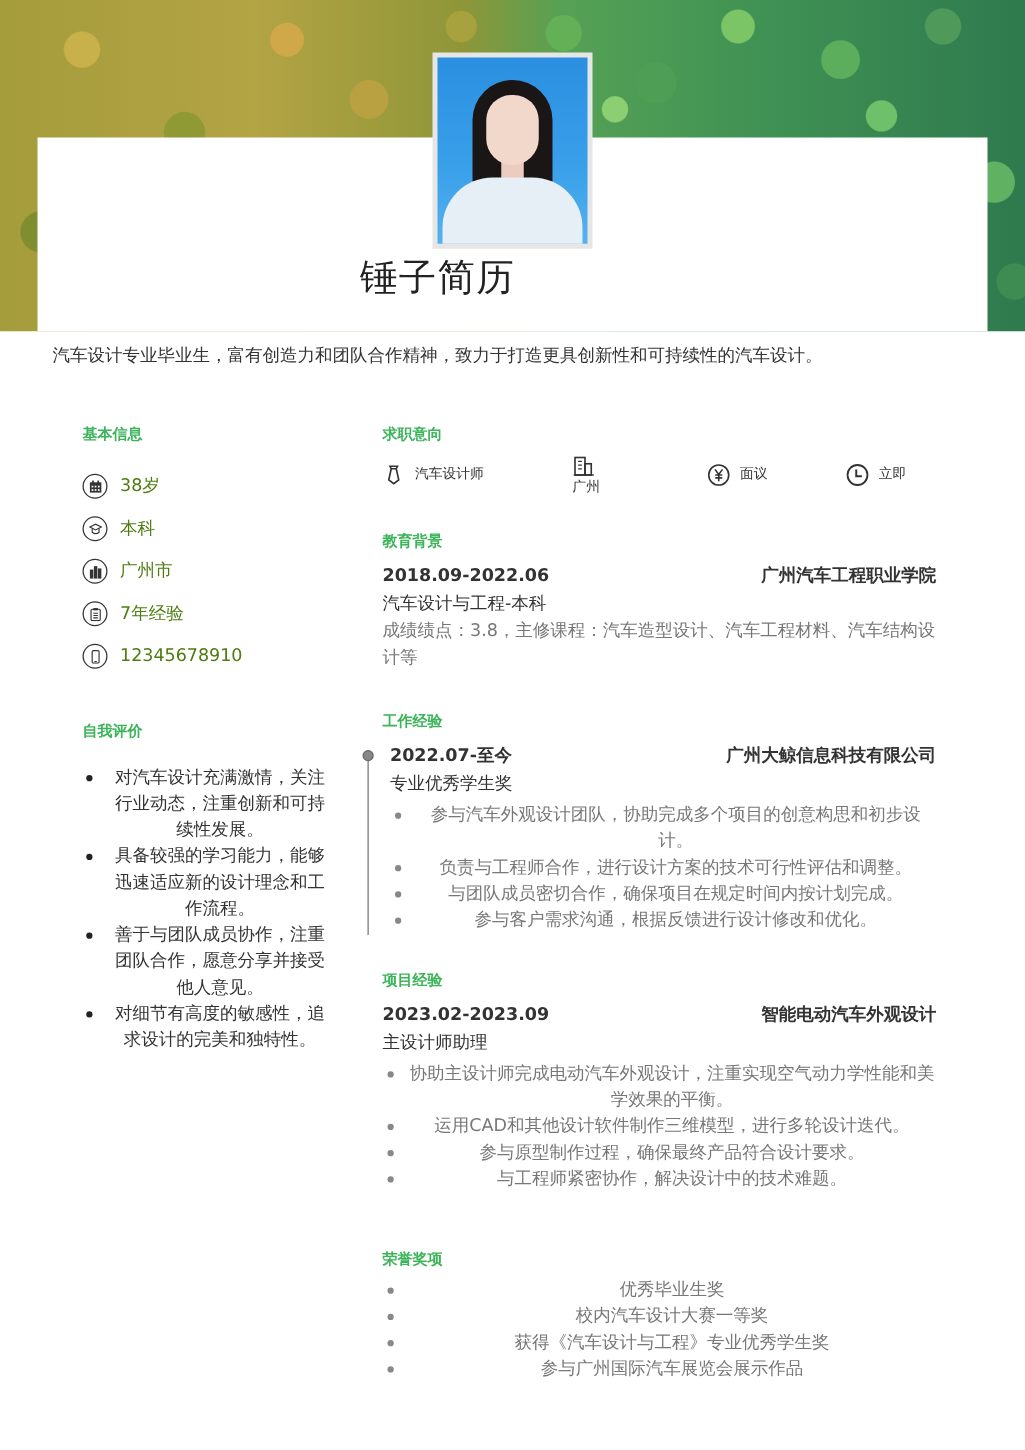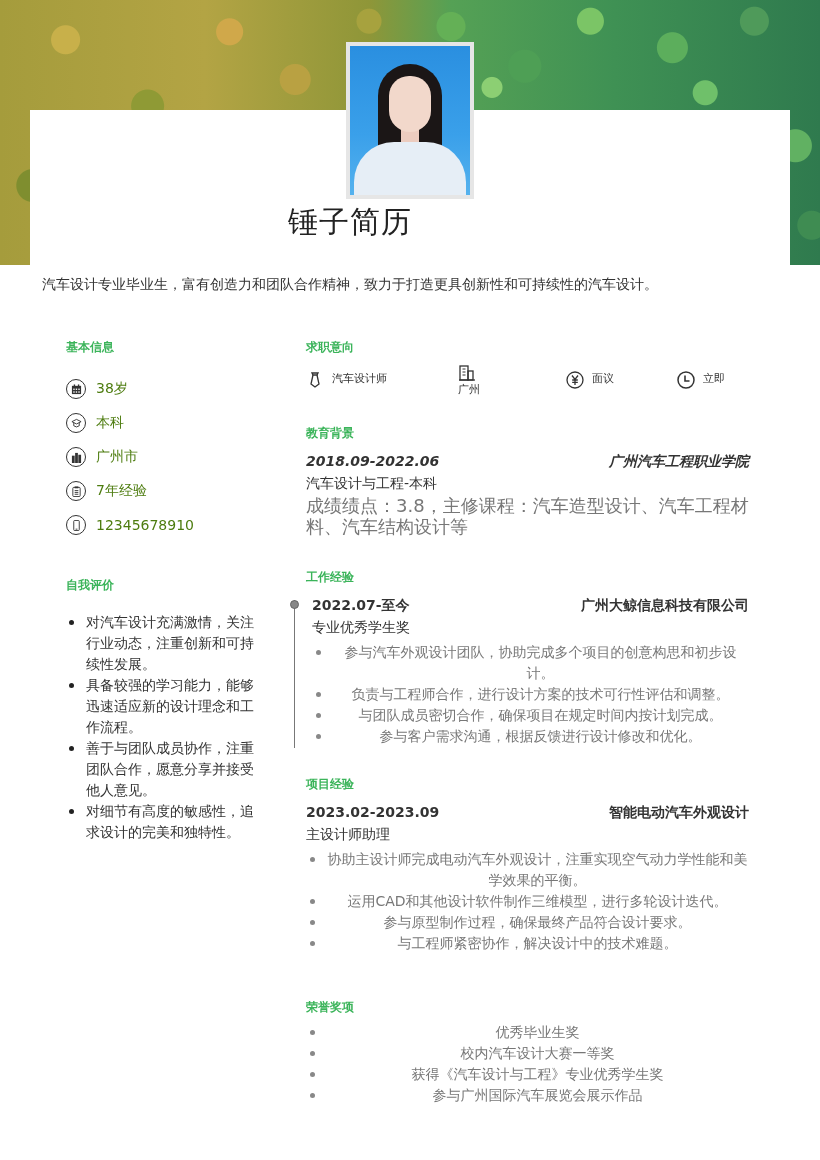--- a/index.html
+++ b/index.html
@@ -81,40 +81,40 @@
     .info-item { display: flex; align-items: center; height: 34px; font-size: 14px; color: #4d7c0f; }
     .info-icon {
       width: 20px; height: 20px; border: 1.5px solid #333; border-radius: 50%;
       display: flex; align-items: center; justify-content: center; margin-right: 10px;
     }
     .info-icon svg { width: 11px; height: 11px; }
 
     .self-eval { margin-top: 30px; }
     .bullets-dark { list-style: none; margin-top: 14px; }
     .bullets-dark li {
-      position: relative; padding-left: 20px; font-size: 14px; line-height: 21px; color: #333;
+      position: relative; padding-left: 20px; font-size: 14px; line-height: 21px; color: #333; text-align: center;
     }
     .bullets-dark li::before {
       content: ""; position: absolute; left: 3px; top: 8px; width: 5px; height: 5px;
       background: #222; border-radius: 50%;
     }
 
     
     .right-col { position: absolute; left: 306px; top: 334px; width: 443px; }
     .section { margin-bottom: 0; }
     .intent-row { display: flex; margin-top: 8px; height: 24px; align-items: center; }
     .intent-item { display: flex; align-items: flex-start; font-size: 11px; color: #333; }
     .intent-item svg { width: 18px; height: 18px; margin-right: 8px; }
     .intent-1 { width: 152px; }
     .intent-2 { width: 108px; flex-direction: column; }
     .intent-3 { width: 111px; }
 
     .row-head { display: flex; justify-content: space-between; font-size: 14px; font-weight: bold; color: #333; line-height: 22px; }
     .sub-line { font-size: 14px; color: #333; line-height: 22px; }
-    .desc { font-size: 18px; color: #777; line-height: 21px; margin-top: 1px; }
+    .desc { font-size: 14px; color: #777; line-height: 21px; margin-top: 1px; }
 
     .bullets-gray { list-style: none; margin-top: 4px; text-align: center; }
     .bullets-gray li {
       position: relative; padding-left: 20px; font-size: 14px; line-height: 21px; color: #777;
     }
     .bullets-gray li::before {
       content: ""; position: absolute; left: 4px; top: 8px; width: 5px; height: 5px;
       background: #888; border-radius: 50%;
     }
 
@@ -260,21 +260,21 @@
             <circle cx="9" cy="9" r="8" fill="none" stroke="#333" stroke-width="1.5"></circle>
             <path d="M8 4.5 V10 H12.5" fill="none" stroke="#333" stroke-width="1.6"></path>
           </svg>
         <span>立即</span>
       </div>
     </div>
   </div>
 
   <div id="sec-edu" class="section">
     <h2 class="heading">教育背景</h2>
-    <div class="row-head" style="margin-top:4px;font-style:italic;">
+    <div class="row-head" style="margin-top:4px;">
       <span>2018.09-2022.06</span>
       <span>广州汽车工程职业学院</span>
     </div>
     <div class="sub-line">汽车设计与工程-本科</div>
     <div class="desc">成绩绩点：3.8，主修课程：汽车造型设计、汽车工程材料、汽车结构设计等</div>
   </div>
 
   <div id="sec-work" class="section">
     <h2 class="heading">工作经验</h2>
     <div class="timeline" style="margin-top:4px; margin-left:-24px;">

